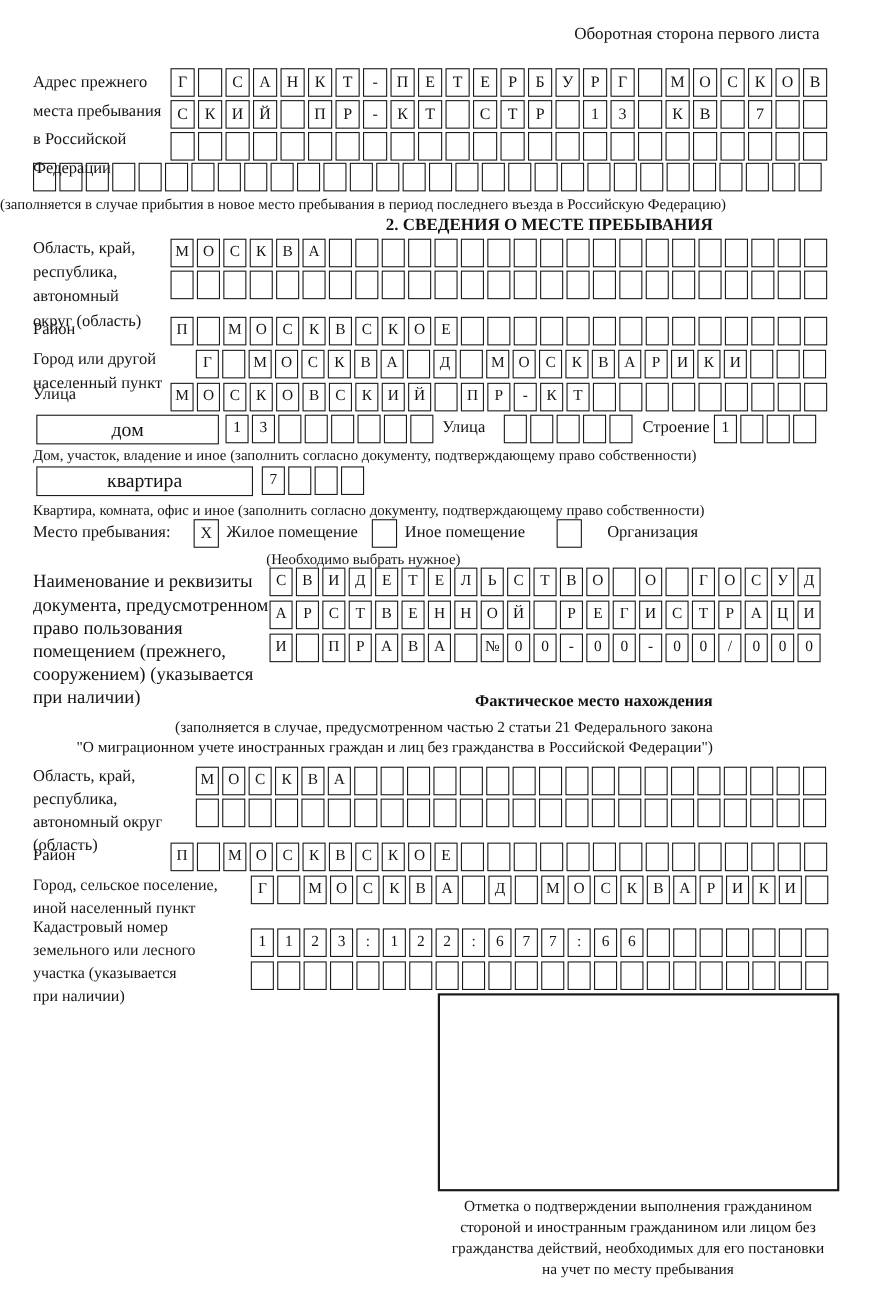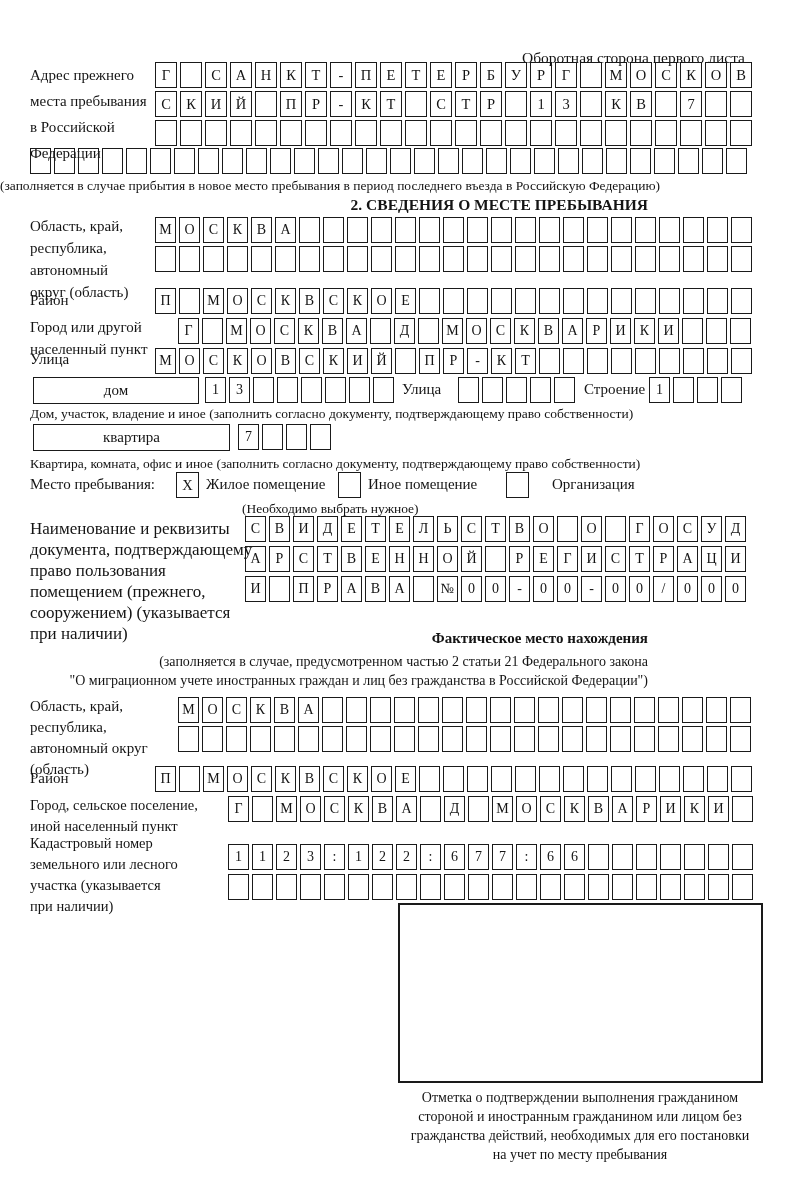--- a/index.html
+++ b/index.html
@@ -10,35 +10,35 @@
   .cells{display:flex;}
   .cell{flex:none;width:21px;height:26px;border:1.6px solid #1a1a1a;margin-right:3px;
         box-sizing:border-box;display:flex;align-items:center;justify-content:center;
         font-size:14px;line-height:1;}
   .cells.lg .cell{width:22px;font-size:14.5px;}
   .lbl{font-size:15px;}
   .lbl span{display:block;}
   .hint{font-size:13.5px;white-space:nowrap;}
   .sect-title{font-weight:bold;font-size:15.5px;}
   .widebox{border:1.6px solid #1a1a1a;box-sizing:border-box;height:27px;
-           display:flex;align-items:center;justify-content:center;font-size:15px;}
+           display:flex;align-items:center;justify-content:center;font-size:18px;}
   .checkbox{width:23px;height:26px;border:1.6px solid #1a1a1a;box-sizing:border-box;
             display:flex;align-items:center;justify-content:center;font-size:14.5px;}
   .inline-lbl{font-size:15px;white-space:nowrap;}
   .stamp{border:2px solid #1a1a1a;box-sizing:border-box;background:#fff;}
   .stamp-note{font-size:14px;line-height:19px;text-align:center;}
   .stamp-note span{display:block;}
   .title{font-size:15.5px;}
 </style>
 </head>
 <body>
 
 <div class="page">
 
-  <div class="abs title" style="top:22px;right:55px;margin-top:27px;">Оборотная сторона первого листа</div>
+  <div class="abs title" style="top:22px;right:55px;">Оборотная сторона первого листа</div>
 
   <div class="abs lbl" style="left:30px;top:62px;line-height:26px;">
     <span>Адрес прежнего</span>
     <span>места пребывания</span>
     <span>в Российской</span>
     <span>Федерации</span>
   </div>
   <div class="abs cells lg" style="left:155px;top:62px;">
       <span class="cell">Г</span>
       <span class="cell"></span>
@@ -344,21 +344,21 @@
   <div class="abs checkbox" style="left:176px;top:472px;">X</div>
   <div class="abs inline-lbl" style="left:206px;top:476px;">Жилое помещение</div>
   <div class="abs checkbox" style="left:338px;top:472px;"></div>
   <div class="abs inline-lbl" style="left:368px;top:476px;">Иное помещение</div>
   <div class="abs checkbox" style="left:506px;top:472px;"></div>
   <div class="abs inline-lbl" style="left:552px;top:476px;">Организация</div>
   <div class="abs hint" style="left:242px;top:501px;">(Необходимо выбрать нужное)</div>
 
   <div class="abs lbl" style="left:30px;top:518px;line-height:21px;font-size:17px;">
     <span>Наименование и реквизиты</span>
-    <span>документа, подтверждающему</span>
+    <span>документа, предусмотренном</span>
     <span>право пользования</span>
     <span>помещением (прежнего,</span>
     <span>сооружением) (указывается</span>
     <span>при наличии)</span>
   </div>
   <div class="abs cells" style="left:245px;top:516px;">
       <span class="cell">С</span>
       <span class="cell">В</span>
       <span class="cell">И</span>
       <span class="cell">Д</span>

